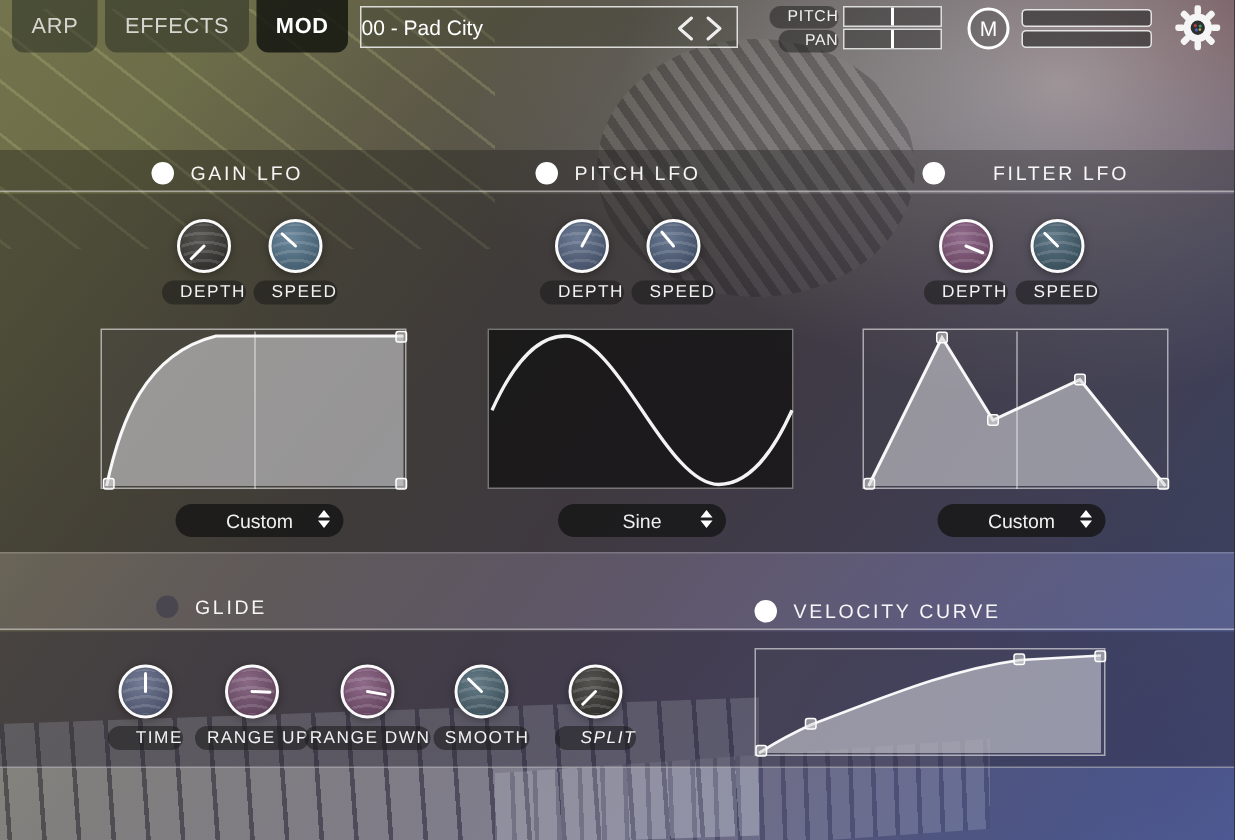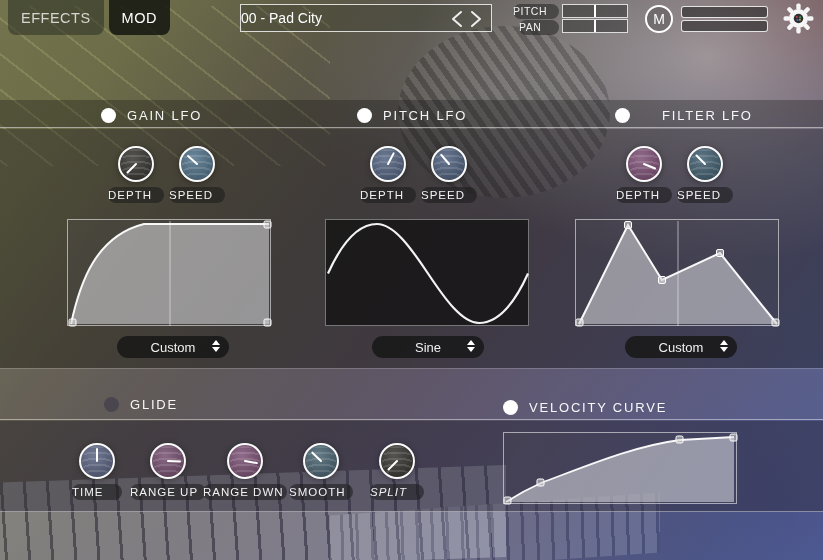--- a/index.html
+++ b/index.html
@@ -26,25 +26,25 @@
     border-bottom:1px solid rgba(255,255,255,0.5);}
   .band-lfo-main{left:0;top:129px;width:823px;height:239px;background:rgba(28,26,28,0.38);}
   .band-glide-header{left:0;top:368px;width:823px;height:52px;background:rgba(150,135,170,0.16);
     border-top:1px solid rgba(255,255,255,0.18);border-bottom:1px solid rgba(255,255,255,0.45);}
   .band-bottom{left:0;top:421px;width:823px;height:91px;background:rgba(42,38,54,0.42);
     border-bottom:1px solid rgba(255,255,255,0.4);}
   
   .tabs{left:8px;top:0;display:flex;gap:5px;}
   .tab{padding:10px 13px 9px;border-radius:0 0 8px 8px;background:rgba(44,47,36,0.55);
     color:#d6d6d0;font-size:14.5px;letter-spacing:0.5px;cursor:default;}
-  .tab.active{background:rgba(20,22,16,0.85);color:#fff;}
+  .tab.active{background:rgba(20,22,16,0.85);color:#fff;font-weight:bold;}
   .preset{left:240px;top:4px;width:252px;height:28px;border:1.5px solid rgba(255,255,255,0.8);
     background:rgba(58,60,46,0.35);display:flex;align-items:center;justify-content:flex-start;font-size:14px;}
   .preset-arrows{position:absolute;right:7px;top:4px;display:flex;gap:1px;}
-  .pill{background:rgba(28,28,28,0.5);border-radius:9px;color:#f2f2f2;text-align:left;}
+  .pill{background:rgba(28,28,28,0.5);border-radius:9px;color:#f2f2f2;text-align:right;}
   .tb-pill{height:15px;font-size:10.5px;line-height:15px;letter-spacing:0.5px;}
   .slider{width:66px;height:14px;border:1px solid rgba(255,255,255,0.8);background:rgba(35,35,35,0.45);}
   .slider .tick{position:absolute;top:0;bottom:0;width:2px;background:#fff;left:calc(var(--pos,50)*1% - 1px);}
   .mono-btn{left:645px;top:5px;width:28px;height:28px;border-radius:50%;border:2px solid #fff;
     display:flex;align-items:center;justify-content:center;font-size:14px;background:rgba(40,40,40,0.25);}
   .meter{left:681px;width:87px;height:12px;border:1.5px solid rgba(255,255,255,0.85);
     border-radius:3px;background:rgba(28,28,28,0.55);}
   
   .toggle{width:15px;height:15px;border-radius:50%;background:rgba(72,68,78,0.9);}
   .toggle.on{background:#fff;}
@@ -78,20 +78,21 @@
   <div class="abs bg-grille"></div>
   <div class="abs bg-piano"></div>
   <div class="abs bg-piano2"></div>
 
   <div class="abs band-lfo-header"></div>
   <div class="abs band-lfo-main"></div>
   <div class="abs band-glide-header"></div>
   <div class="abs band-bottom"></div>
 
   <div class="abs tabs">
+    <div class="tab">ARP</div>
     <div class="tab">EFFECTS</div>
     <div class="tab active">MOD</div>
   </div>
 
   <div class="abs preset">
     <span>00 - Pad City</span>
     <div class="preset-arrows">
       <svg width="17" height="20" viewBox="0 0 17 20">
         <polyline points="12,3 4,10 12,17" fill="none" stroke="rgba(255,255,255,0.9)" stroke-width="2" stroke-linecap="round" stroke-linejoin="round"></polyline>
       </svg>

